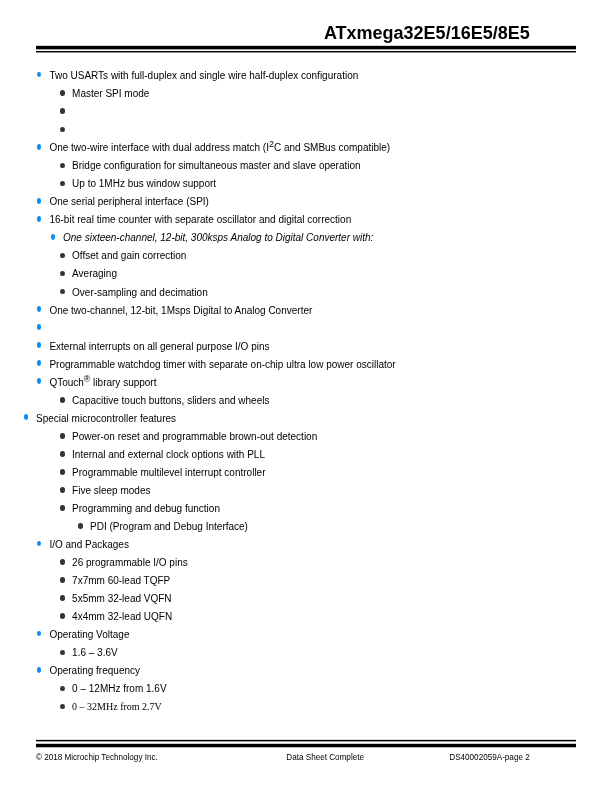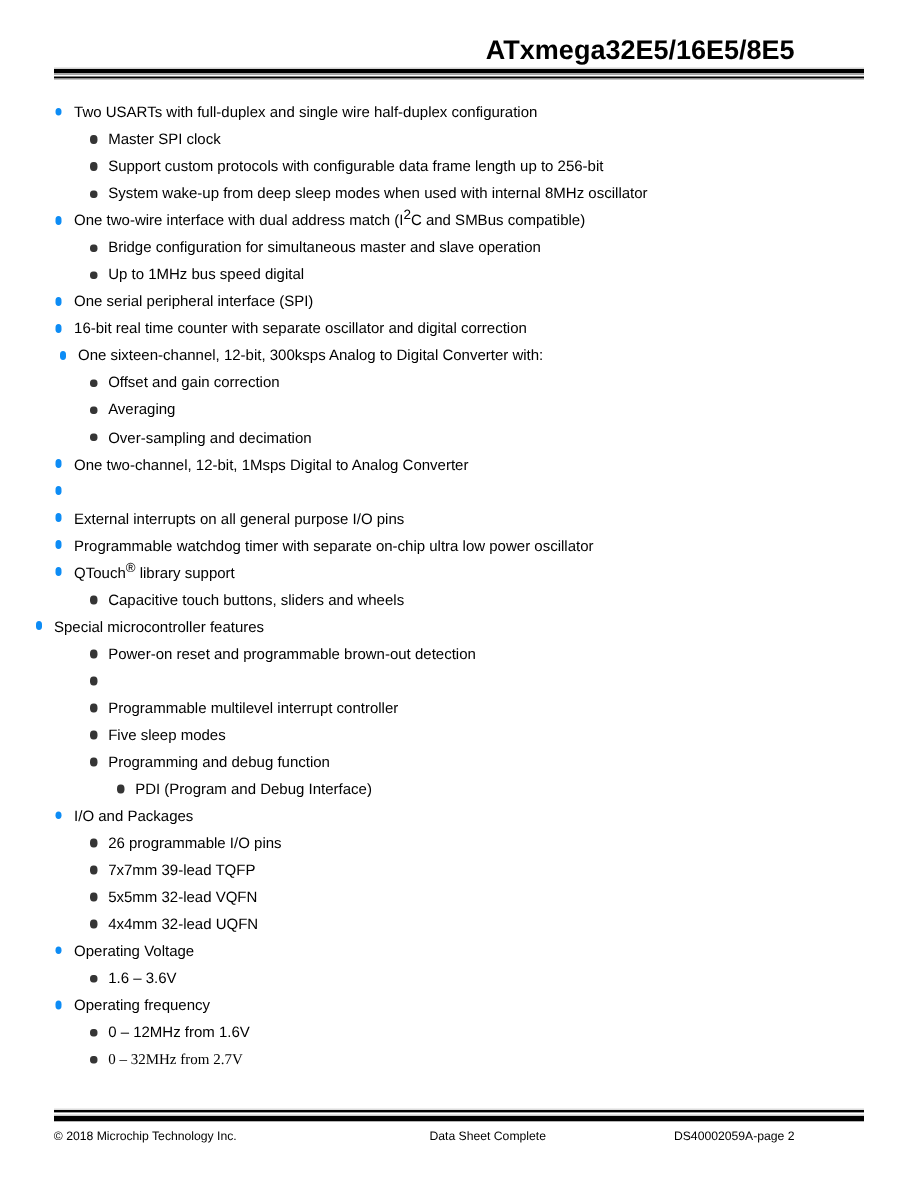--- a/index.html
+++ b/index.html
@@ -41,48 +41,48 @@
 <body>
 
 <div class="page">
 
   <div class="hdr-title">ATxmega32E5/16E5/8E5</div>
   <div class="hdr-rule-thick"></div>
   <div class="hdr-rule-thin"></div>
 
   <div class="content" id="content">
       <div class="li l1" style="left: 49.4px; top: 67.1px;"><span class="bullet" style="width: 4.5px; height: 5.6px; left: -12.45px; top: 4.7px;"></span><span>Two USARTs with full-duplex and single wire half-duplex configuration</span></div>
-      <div class="li l2" style="left: 72.1px; top: 85.135px;"><span class="bullet" style="width: 4.6px; height: 5.6px; left: -12.2px; top: 5.3px;"></span><span>Master SPI clock</span></div>
-      <div class="li l2" style="left: 72.1px; top: 103.17px;"><span class="bullet" style="width: 4.6px; height: 5.6px; left: -12.2px; top: 5.3px;"></span><span>Support custom protocols with configurable data frame length up to 256-bit</span></div>
-      <div class="li l2" style="left: 72.1px; top: 121.205px;"><span class="bullet" style="width: 4.6px; height: 5.6px; left: -12.2px; top: 5.3px;"></span><span>System wake-up from deep sleep modes when used with internal 8MHz oscillator</span></div>
+      <div class="li l2" style="left: 72.1px; top: 85.135px;"><span class="bullet" style="width: 4.6px; height: 5.6px; left: -12.2px; top: 5.3px;"></span><span>Master SPI mode</span></div>
+      <div class="li l2" style="left: 72.1px; top: 103.17px;"><span class="bullet" style="width: 4.6px; height: 5.6px; left: -12.2px; top: 5.3px;"></span></div>
+      <div class="li l2" style="left: 72.1px; top: 121.205px;"><span class="bullet" style="width: 4.6px; height: 5.6px; left: -12.2px; top: 5.3px;"></span></div>
       <div class="li l1" style="left: 49.4px; top: 139.24px; text-align: right;"><span class="bullet" style="width: 4.5px; height: 5.6px; left: -12.45px; top: 4.7px;"></span><span><span>One two-wire interface with dual address match (I</span><sup class="num">2</sup><span>C and SMBus compatible)</span></span></div>
       <div class="li l2" style="left: 72.1px; top: 157.275px;"><span class="bullet" style="width: 4.6px; height: 5.6px; left: -12.2px; top: 5.3px;"></span><span>Bridge configuration for simultaneous master and slave operation</span></div>
-      <div class="li l2" style="left: 72.1px; top: 175.31px;"><span class="bullet" style="width: 4.6px; height: 5.6px; left: -12.2px; top: 5.3px;"></span><span>Up to 1MHz bus speed digital</span></div>
+      <div class="li l2" style="left: 72.1px; top: 175.31px;"><span class="bullet" style="width: 4.6px; height: 5.6px; left: -12.2px; top: 5.3px;"></span><span>Up to 1MHz bus window support</span></div>
       <div class="li l1" style="left: 49.4px; top: 193.345px;"><span class="bullet" style="width: 4.5px; height: 5.6px; left: -12.45px; top: 4.7px;"></span><span>One serial peripheral interface (SPI)</span></div>
       <div class="li l1" style="left: 49.4px; top: 211.38px;"><span class="bullet" style="width: 4.5px; height: 5.6px; left: -12.45px; top: 4.7px;"></span><span>16-bit real time counter with separate oscillator and digital correction</span></div>
-      <div class="li l1" style="left: 52px; top: 229.415px;"><span class="bullet" style="width: 4.5px; height: 5.6px; left: -12.45px; top: 4.7px;"></span><span>One sixteen-channel, 12-bit, 300ksps Analog to Digital Converter with:</span></div>
+      <div class="li l1" style="left: 63px; top: 229.415px; font-style: italic;"><span class="bullet" style="width: 4.5px; height: 5.6px; left: -12.45px; top: 4.7px;"></span><span>One sixteen-channel, 12-bit, 300ksps Analog to Digital Converter with:</span></div>
       <div class="li l2" style="left: 72.1px; top: 247.45px;"><span class="bullet" style="width: 4.6px; height: 5.6px; left: -12.2px; top: 5.3px;"></span><span>Offset and gain correction</span></div>
       <div class="li l2" style="left: 72.1px; top: 265.485px;"><span class="bullet" style="width: 4.6px; height: 5.6px; left: -12.2px; top: 5.3px;"></span><span>Averaging</span></div>
       <div class="li l2" style="left: 72.1px; top: 283.52px;"><span class="bullet" style="width: 4.6px; height: 5.6px; left: -12.2px; top: 5.3px;"></span><span>Over-sampling and decimation</span></div>
       <div class="li l1" style="left: 49.4px; top: 301.555px;"><span class="bullet" style="width: 4.5px; height: 5.6px; left: -12.45px; top: 4.7px;"></span><span>One two-channel, 12-bit, 1Msps Digital to Analog Converter</span></div>
       <div class="li l1" style="left: 49.4px; top: 319.59px;"><span class="bullet" style="width: 4.5px; height: 5.6px; left: -12.45px; top: 4.7px;"></span></div>
       <div class="li l1" style="left: 49.4px; top: 337.625px;"><span class="bullet" style="width: 4.5px; height: 5.6px; left: -12.45px; top: 4.7px;"></span><span>External interrupts on all general purpose I/O pins</span></div>
       <div class="li l1" style="left: 49.4px; top: 355.66px;"><span class="bullet" style="width: 4.5px; height: 5.6px; left: -12.45px; top: 4.7px;"></span><span>Programmable watchdog timer with separate on-chip ultra low power oscillator</span></div>
       <div class="li l1" style="left: 49.4px; top: 373.695px;"><span class="bullet" style="width: 4.5px; height: 5.6px; left: -12.45px; top: 4.7px;"></span><span><span>QTouch</span><sup class="reg">®</sup><span> library support</span></span></div>
       <div class="li l2" style="left: 72.1px; top: 391.73px;"><span class="bullet" style="width: 4.6px; height: 5.6px; left: -12.2px; top: 5.3px;"></span><span>Capacitive touch buttons, sliders and wheels</span></div>
       <div class="li l1" style="left: 36px; top: 409.765px;"><span class="bullet" style="width: 4.5px; height: 5.6px; left: -12.45px; top: 4.7px;"></span><span>Special microcontroller features</span></div>
       <div class="li l2" style="left: 72.1px; top: 427.8px;"><span class="bullet" style="width: 4.6px; height: 5.6px; left: -12.2px; top: 5.3px;"></span><span>Power-on reset and programmable brown-out detection</span></div>
-      <div class="li l2" style="left: 72.1px; top: 445.835px;"><span class="bullet" style="width: 4.6px; height: 5.6px; left: -12.2px; top: 5.3px;"></span></div>
+      <div class="li l2" style="left: 72.1px; top: 445.835px;"><span class="bullet" style="width: 4.6px; height: 5.6px; left: -12.2px; top: 5.3px;"></span><span>Internal and external clock options with PLL</span></div>
       <div class="li l2" style="left: 72.1px; top: 463.87px;"><span class="bullet" style="width: 4.6px; height: 5.6px; left: -12.2px; top: 5.3px;"></span><span>Programmable multilevel interrupt controller</span></div>
       <div class="li l2" style="left: 72.1px; top: 481.905px;"><span class="bullet" style="width: 4.6px; height: 5.6px; left: -12.2px; top: 5.3px;"></span><span>Five sleep modes</span></div>
       <div class="li l2" style="left: 72.1px; top: 499.94px;"><span class="bullet" style="width: 4.6px; height: 5.6px; left: -12.2px; top: 5.3px;"></span><span>Programming and debug function</span></div>
       <div class="li l3" style="left: 90.1px; top: 517.975px;"><span class="bullet" style="width: 4.6px; height: 5.6px; left: -12px; top: 5.3px;"></span><span>PDI (Program and Debug Interface)</span></div>
       <div class="li l1" style="left: 49.4px; top: 536.01px; text-align: center;"><span class="bullet" style="width: 4.5px; height: 5.6px; left: -12.45px; top: 4.7px;"></span><span>I/O and Packages</span></div>
       <div class="li l2" style="left: 72.1px; top: 554.045px;"><span class="bullet" style="width: 4.6px; height: 5.6px; left: -12.2px; top: 5.3px;"></span><span>26 programmable I/O pins</span></div>
-      <div class="li l2" style="left: 72.1px; top: 572.08px;"><span class="bullet" style="width: 4.6px; height: 5.6px; left: -12.2px; top: 5.3px;"></span><span>7x7mm 39-lead TQFP</span></div>
+      <div class="li l2" style="left: 72.1px; top: 572.08px;"><span class="bullet" style="width: 4.6px; height: 5.6px; left: -12.2px; top: 5.3px;"></span><span>7x7mm 60-lead TQFP</span></div>
       <div class="li l2" style="left: 72.1px; top: 590.115px;"><span class="bullet" style="width: 4.6px; height: 5.6px; left: -12.2px; top: 5.3px;"></span><span>5x5mm 32-lead VQFN</span></div>
       <div class="li l2" style="left: 72.1px; top: 608.15px;"><span class="bullet" style="width: 4.6px; height: 5.6px; left: -12.2px; top: 5.3px;"></span><span>4x4mm 32-lead UQFN</span></div>
       <div class="li l1" style="left: 49.4px; top: 626.185px;"><span class="bullet" style="width: 4.5px; height: 5.6px; left: -12.45px; top: 4.7px;"></span><span>Operating Voltage</span></div>
       <div class="li l2" style="left: 72.1px; top: 644.22px;"><span class="bullet" style="width: 4.6px; height: 5.6px; left: -12.2px; top: 5.3px;"></span><span>1.6 – 3.6V</span></div>
       <div class="li l1" style="left: 49.4px; top: 662.255px;"><span class="bullet" style="width: 4.5px; height: 5.6px; left: -12.45px; top: 4.7px;"></span><span>Operating frequency</span></div>
       <div class="li l2" style="left: 72.1px; top: 680.29px;"><span class="bullet" style="width: 4.6px; height: 5.6px; left: -12.2px; top: 5.3px;"></span><span>0 – 12MHz from 1.6V</span></div>
       <div class="li l2" style="left: 72.1px; top: 698.325px; font-family: Liberation Serif, serif;"><span class="bullet" style="width: 4.6px; height: 5.6px; left: -12.2px; top: 5.3px;"></span><span>0 – 32MHz from 2.7V</span></div>
     </div>
 
   <div class="ftr-rule-thin"></div>

